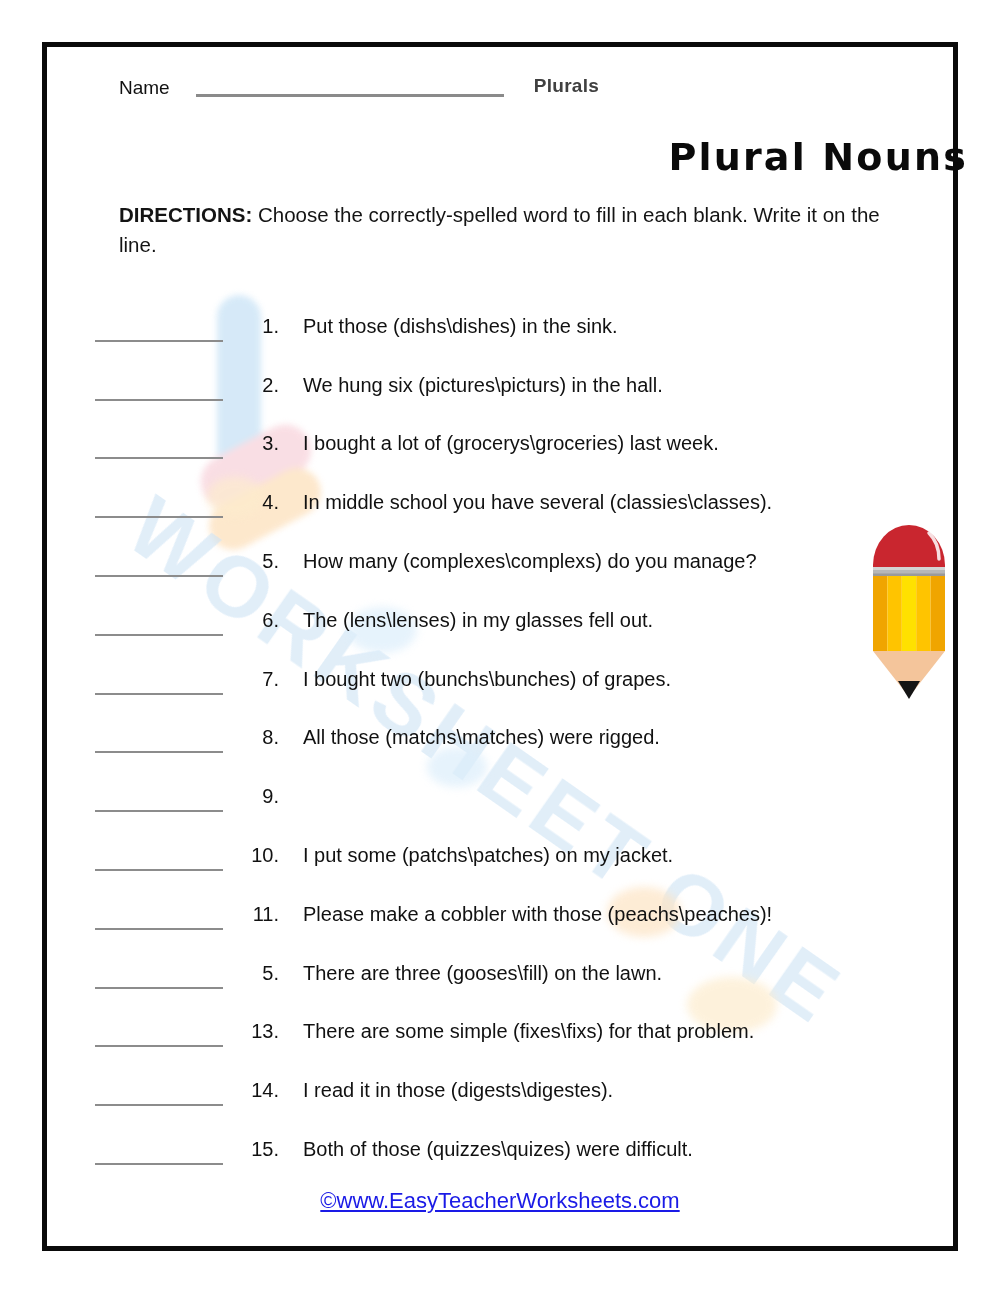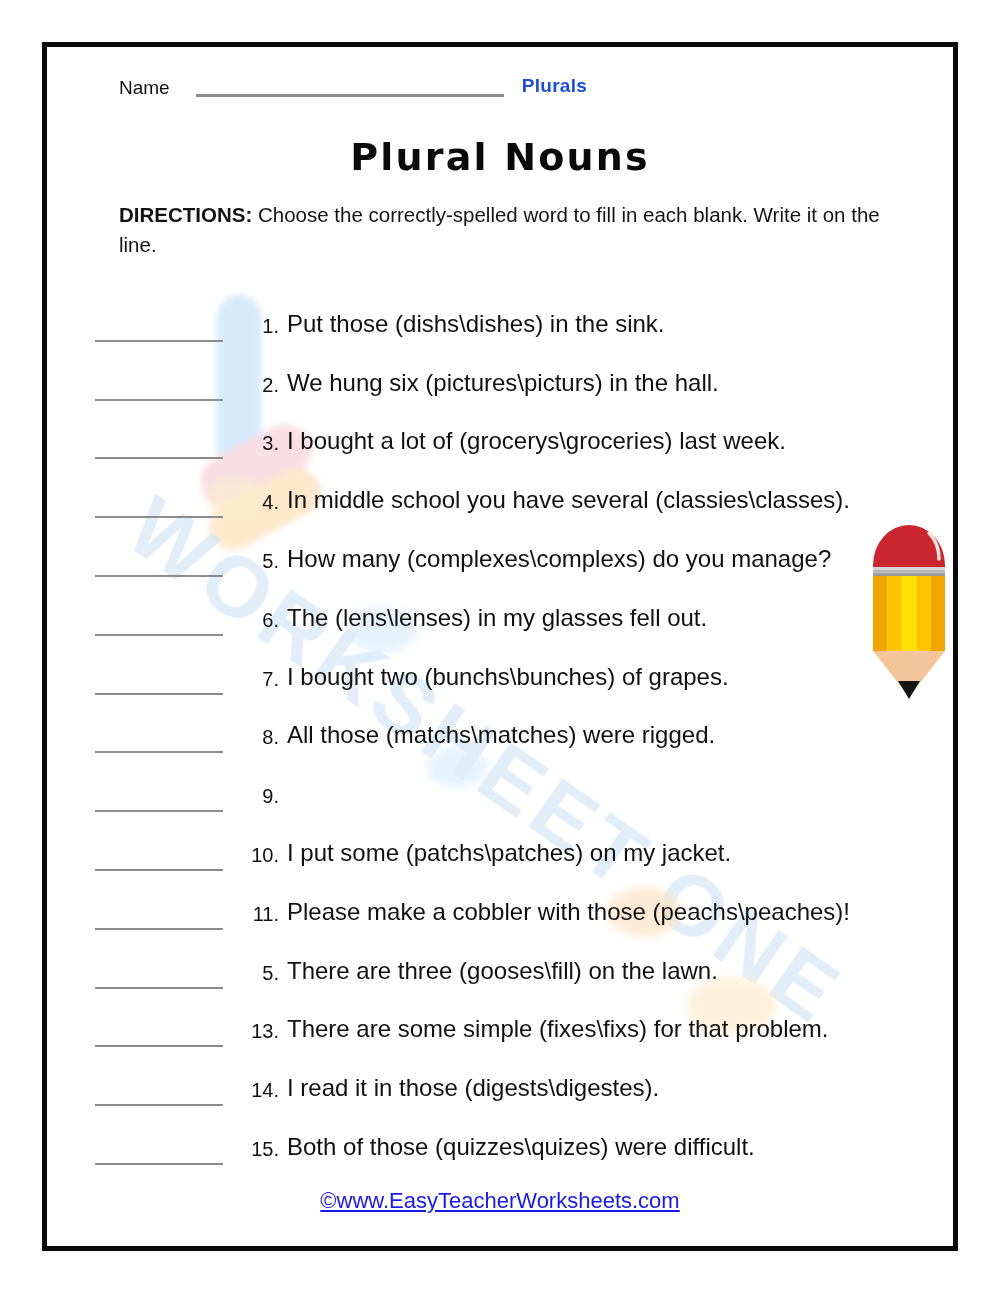--- a/index.html
+++ b/index.html
@@ -118,33 +118,33 @@
   .name-line {
     width: 308px;
     height: 0;
     border-bottom: 3px solid #8a8a8a;
     margin-left: 26px;
     margin-bottom: 2px;
   }
   .topic-label {
     font-size: 19px;
     font-weight: bold;
-    color: #1d4ed8;
-    margin-left: 18px;
+    color: #404040;
+    margin-left: 30px;
     letter-spacing: 0.3px;
     padding-bottom: 2px;
   }
 
   
   .sheet-title {
     position: absolute;
-    left: 0;
+    left: 15px;
     top: 88px;
     width: 100%;
-    text-align: center;
+    text-align: right;
     font-size: 38px;
     font-weight: bold;
     letter-spacing: 2.2px;
     color: #0a0a0a;
     font-family: "DejaVu Sans", sans-serif;
   }
 
   
   .directions {
     position: absolute;
@@ -180,23 +180,23 @@
     position: absolute;
     left: 150px;
     bottom: 18px;
     width: 42px;
     text-align: right;
     font-size: 20px;
     color: #111111;
   }
   .q-text {
     position: absolute;
-    left: 200px;
+    left: 216px;
     bottom: 18px;
-    font-size: 24px;
+    font-size: 20px;
     color: #111111;
     white-space: nowrap;
   }
 
   
   .pencil {
     position: absolute;
     left: 826px;
     top: 470px;
     width: 72px;

